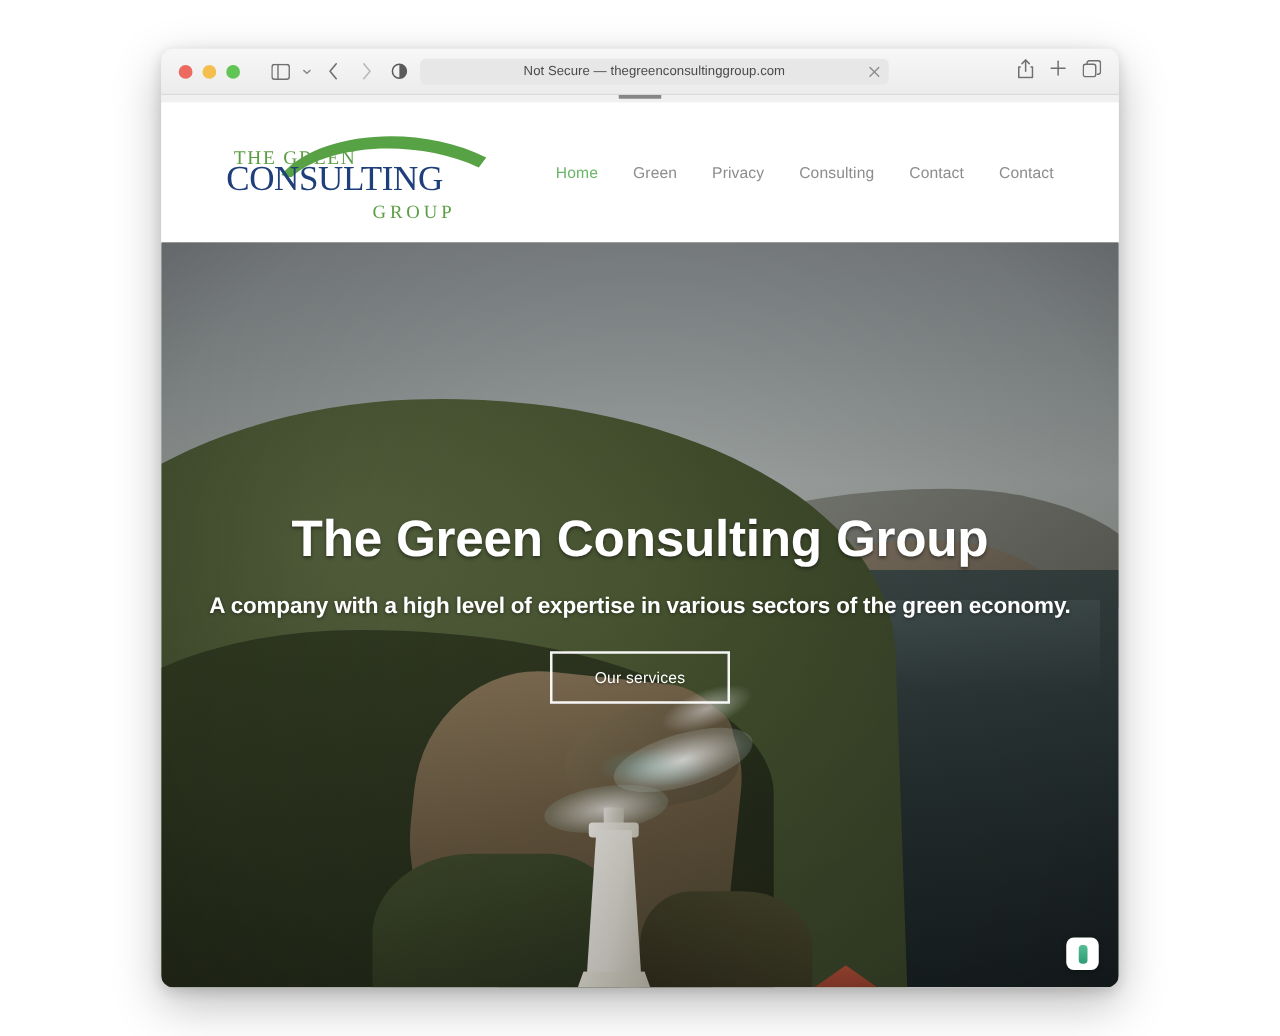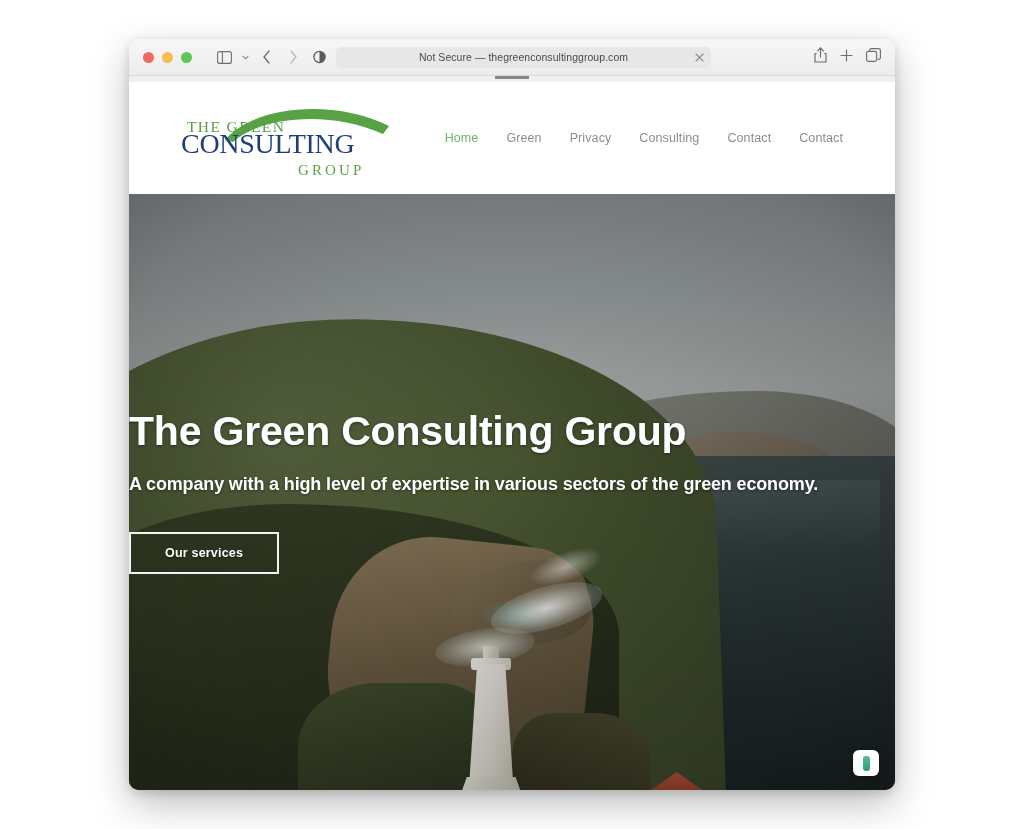--- a/index.html
+++ b/index.html
@@ -453,20 +453,21 @@
   .hero-vignette {
     position: absolute;
     inset: 0;
     background: radial-gradient(ellipse at 50% 45%, rgba(0,0,0,0.06) 0%, rgba(0,0,0,0.22) 75%, rgba(0,0,0,0.34) 100%);
   }
 
   
   .hero-content {
     position: relative;
     z-index: 3;
+    text-align: center;
     padding-top: 215px;
   }
   .hero-title {
     margin: 0;
     font-size: 41px;
     font-weight: 700;
     color: #ffffff;
     letter-spacing: -0.2px;
     text-shadow: 0 1px 3px rgba(0,0,0,0.45);
     line-height: 1.1;
@@ -475,26 +476,26 @@
     margin: 20px auto 0;
     font-size: 18px;
     font-weight: 700;
     color: #ffffff;
     letter-spacing: -0.15px;
     text-shadow: 0 1px 3px rgba(0,0,0,0.45);
     white-space: nowrap;
   }
   .hero-btn {
     display: inline-block;
-    margin-top: 37px;
+    margin-top: 26px;
     padding: 12px 34px;
     border: 2px solid rgba(255,255,255,0.95);
     color: #ffffff;
     font-size: 12.5px;
-    font-weight: 700;
+    font-weight: 400;
     letter-spacing: 0.2px;
     background: transparent;
     text-decoration: none;
     cursor: pointer;
     text-shadow: 0 1px 2px rgba(0,0,0,0.4);
   }
 
   
   .privacy-widget {
     position: absolute;

